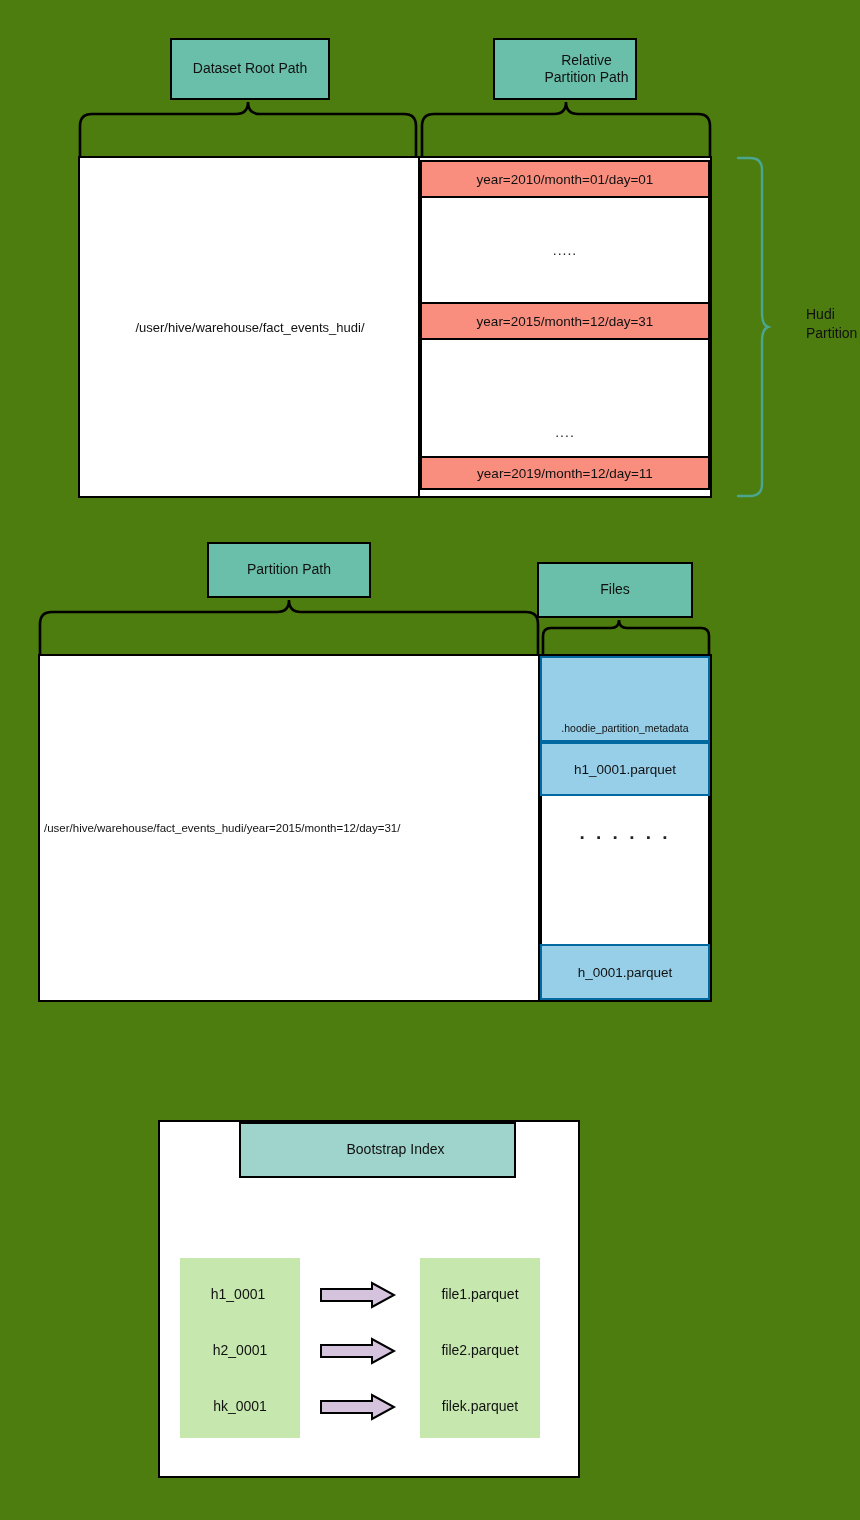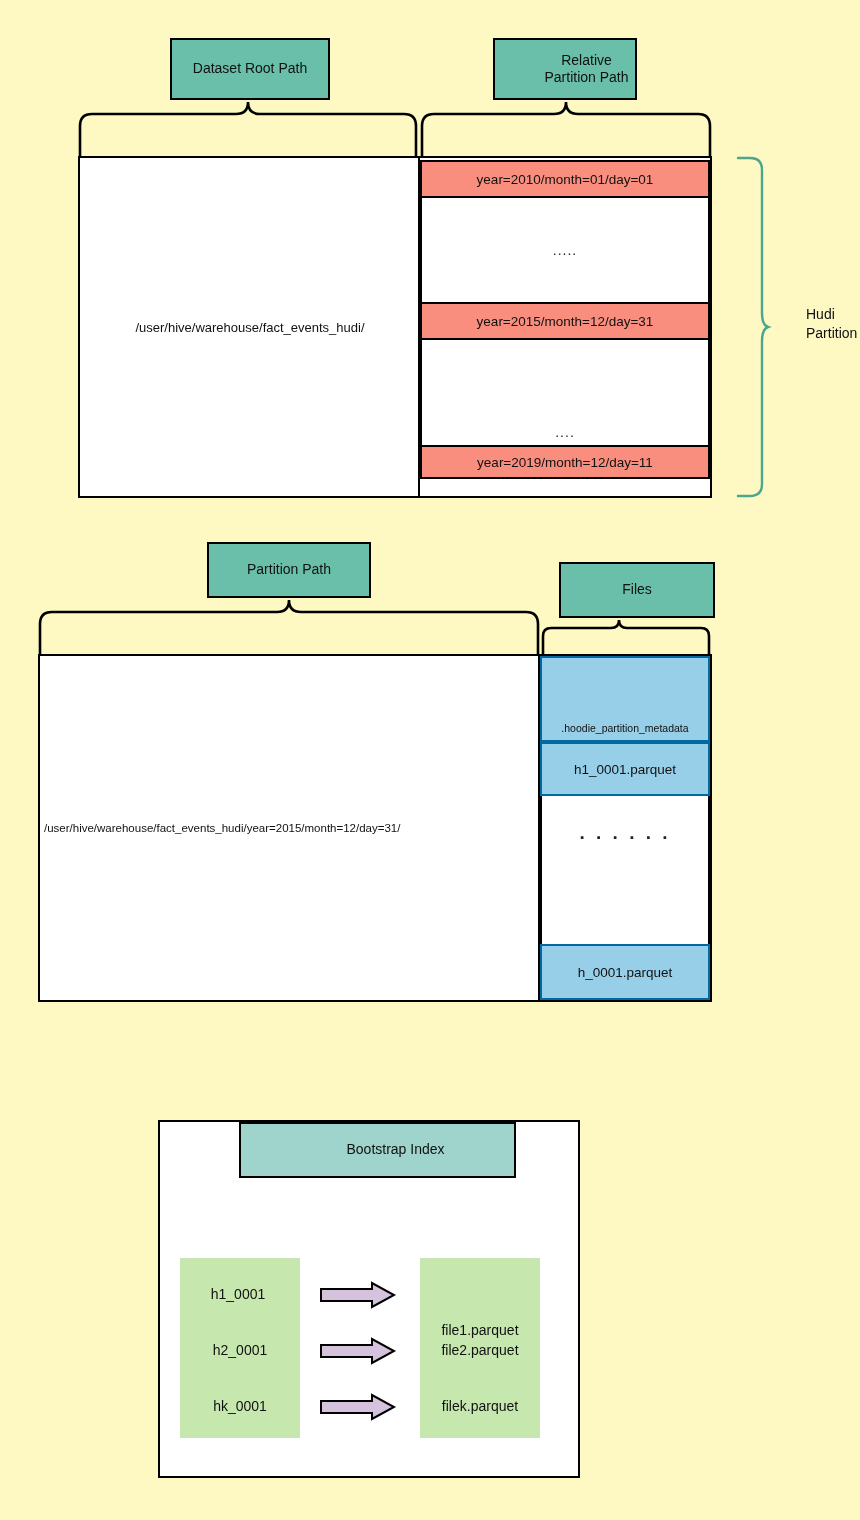--- a/index.html
+++ b/index.html
@@ -9,21 +9,21 @@
   }
   body {
     font-family: "Liberation Sans", sans-serif;
     color: #1a1a1a;
   }
   #canvas {
     position: relative;
     width: 860px;
     height: 1520px;
     overflow: hidden;
-    background: #fef9c3;
+    background: #4d7c0f;
   }
   .abs { position: absolute; box-sizing: border-box; }
 
   
   .chip {
     border: 2px solid #000000;
     background: var(--teal, #69bfa9);
     display: flex;
     align-items: center;
     justify-content: center;
@@ -145,38 +145,38 @@
   </div>
 
   <div class="abs cell cell-salmon" style="left:420px; top:302px; width:290px; height:38px;">
     <span>year=2015/month=12/day=31</span>
   </div>
 
   <div class="abs cell cell-plain dots" style="left:420px; top:340px; width:290px; height:124px;">
     <span style="transform:translateY(30px);">....</span>
   </div>
 
-  <div class="abs cell cell-salmon" style="left:420px; top:445px; width:290px; height:34px;">
+  <div class="abs cell cell-salmon" style="left:420px; top:456px; width:290px; height:34px;">
     <span>year=2019/month=12/day=11</span>
   </div>
 
   <svg class="abs" style="left:736px; top:156px; width:34px; height:342px;" viewBox="0 0 34 342">
     <path d="M2,2 L14,2 Q26,2 26,14 L26,157 Q26,169 32,171 Q26,173 26,185 L26,328 Q26,340 14,340 L2,340" fill="none" stroke="#4aa68f" stroke-width="2.4" stroke-linecap="round"></path>
   </svg>
 
   <div class="abs side-note" style="left:806px; top:305px;">
     <div>Hudi</div>
     <div>Partition</div>
   </div>
 
   <div class="abs chip" style="left:207px; top:542px; width:164px; height:56px;">
     <span>Partition Path</span>
   </div>
 
-  <div class="abs chip" style="left:537px; top:562px; width:156px; height:56px;margin-left:22px;">
+  <div class="abs chip" style="left:537px; top:562px; width:156px; height:56px;">
     <span>Files</span>
   </div>
 
   <svg class="abs" style="left:38px; top:598px; width:502px; height:58px;" viewBox="0 0 502 58">
     <path d="M2,56 L2,26 Q2,14 14,14 L239,14 Q251,14 251,2 Q251,14 263,14 L488,14 Q500,14 500,26 L500,56" fill="none" stroke="#000000" stroke-width="2.6" stroke-linecap="round"></path>
   </svg>
 
   <svg class="abs" style="left:541px; top:618px; width:170px; height:38px;" viewBox="0 0 170 38">
     <path d="M2,36 L2,18 Q2,10 10,10 L70,10 Q78,10 78,2 Q78,10 86,10 L160,10 Q168,10 168,18 L168,36" fill="none" stroke="#000000" stroke-width="2.6" stroke-linecap="round"></path>
   </svg>
@@ -218,21 +218,21 @@
   <div class="greenlabel" style="left:180px; top:1278px; width:116px; height:32px; justify-content:center;">
     <span>h1_0001</span>
   </div>
   <div class="greenlabel" style="left:180px; top:1334px; width:120px; height:32px; justify-content:center;">
     <span>h2_0001</span>
   </div>
   <div class="greenlabel" style="left:180px; top:1390px; width:120px; height:32px; justify-content:center;">
     <span>hk_0001</span>
   </div>
 
-  <div class="greenlabel" style="left:420px; top:1278px; width:120px; height:32px; justify-content:center;margin-top:36px;">
+  <div class="greenlabel" style="left:420px; top:1278px; width:120px; height:32px; justify-content:center;">
     <span>file1.parquet</span>
   </div>
   <div class="greenlabel" style="left:420px; top:1334px; width:120px; height:32px; justify-content:center;">
     <span>file2.parquet</span>
   </div>
   <div class="greenlabel" style="left:420px; top:1390px; width:120px; height:32px; justify-content:center;text-align:center;">
     <span>filek.parquet</span>
   </div>
 
   <svg class="abs" style="left:320px; top:1282px; width:76px; height:26px;" viewBox="0 0 76 26">

